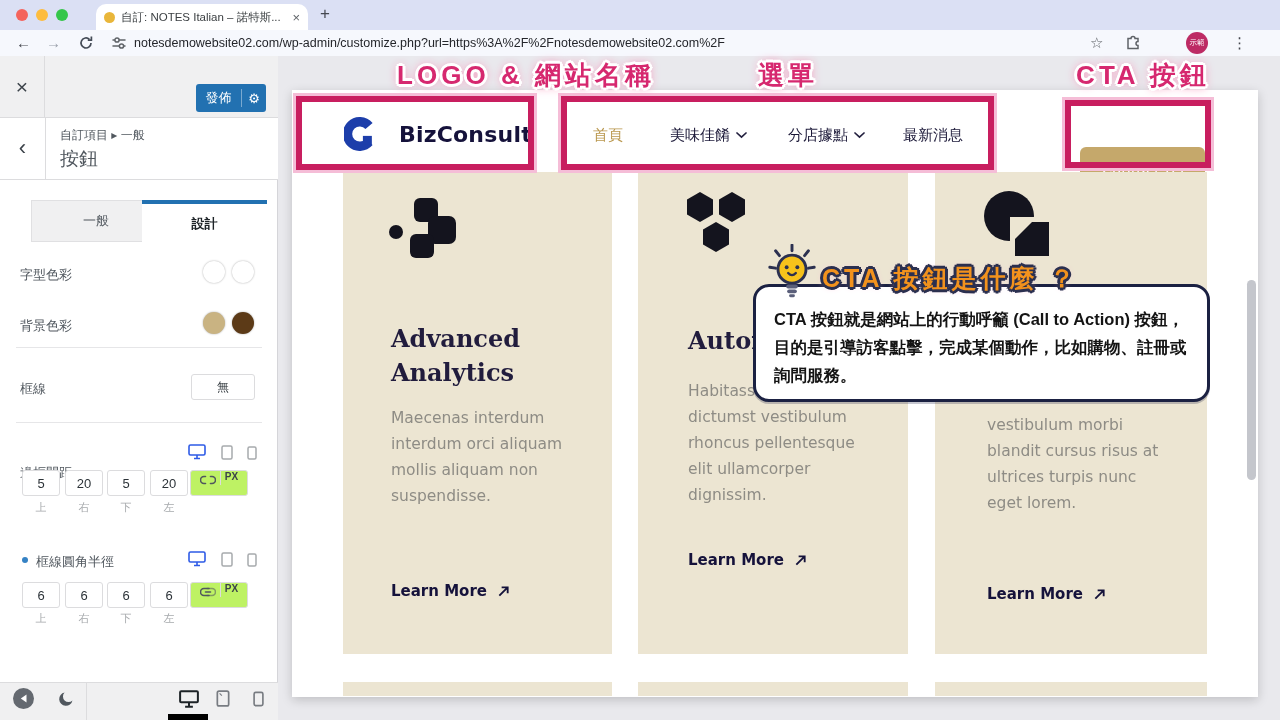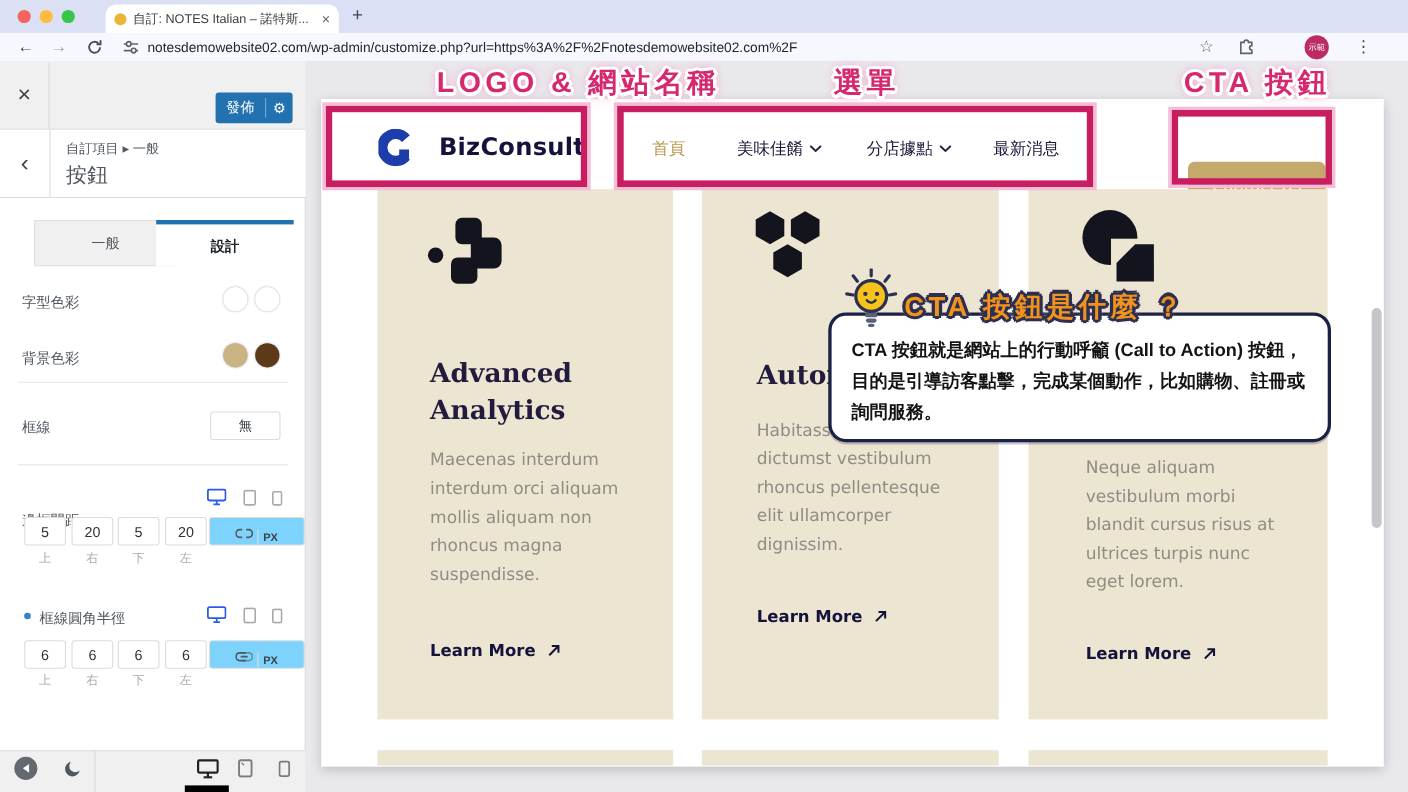--- a/index.html
+++ b/index.html
@@ -32,22 +32,22 @@
   .crumb{font-size:12px;color:#50575e;}
   .panel-title{font-size:19px;color:#50575e;font-weight:400;}
   .tab-btn{height:42px;box-sizing:border-box;font-size:13px;color:#50575e;text-align:center;line-height:40px;cursor:pointer;}
   .tab-inactive{background:#f0f0f1;border:1px solid #e0e0e2;}
   .tab-active{background:#fff;border-top:4px solid #2271b1;font-weight:700;color:#1d2327;}
   .setting-label{font-size:13px;color:#50575e;}
   .swatch{width:22px;height:22px;border-radius:50%;box-shadow:0 0 2px rgba(0,0,0,.35);}
   .divider{height:1px;background:#e6e6e8;}
   .mini-input{width:38px;height:26px;border:1px solid #dcdcde;border-radius:3px;background:#fff;
               font-size:13px;color:#2c3338;text-align:center;line-height:26px;box-sizing:border-box;}
-  .unit-box{width:87px;height:26px;border:1px solid #dcdcde;border-radius:3px;background:#7dd3fc;box-sizing:border-box;
-            display:flex;align-items:flex-end;justify-content:center;gap:4px;}
+  .unit-box{width:58px;height:26px;border:1px solid #dcdcde;border-radius:3px;background:#bef264;box-sizing:border-box;
+            display:flex;align-items:flex-start;justify-content:center;gap:4px;}
   .px{font-size:10px;font-weight:700;color:#3c434a;}
   .side-lab{font-size:11px;color:#a7aaad;width:38px;text-align:center;display:inline-block;}
   .none-btn{width:64px;height:26px;border:1px solid #dcdcde;border-radius:3px;background:#fff;
             font-size:12px;color:#2c3338;text-align:center;line-height:24px;box-sizing:border-box;cursor:pointer;}
   .sb-bottom{left:0;top:682px;width:278px;height:38px;background:#f0f0f1;border-top:1px solid #dcdcde;box-sizing:border-box;}
 
   
   .backdrop{left:278px;top:56px;width:1002px;height:664px;background:#e9e9ed;}
   .page{left:292px;top:90px;width:966px;height:607px;background:#fff;box-shadow:0 3px 10px rgba(0,0,0,.18);}
   .brand-text{font-size:22px;font-weight:700;color:#15123b;font-family:"DejaVu Sans",sans-serif;letter-spacing:.2px;}
@@ -306,21 +306,20 @@
         </svg>
     </span>
     <div class="abs card-title" style="left:48px;top:150px;">
       <div>Advanced</div>
       <div>Analytics</div>
     </div>
     <div class="abs card-body" style="left:48px;top:233px;">
       <div>Maecenas interdum</div>
       <div>interdum orci aliquam</div>
       <div>mollis aliquam non</div>
-      <div>rhoncus magna</div>
       <div>suspendisse.</div>
     </div>
     <div class="abs learn" style="left:48px;top:410px;">
       <span>Learn More</span>
       <svg width="13" height="13" viewBox="0 0 14 14">
           <path d="M2.5 11.5 L11.5 2.5 M5 2.5 H11.5 V9" stroke="#14123a" stroke-width="2" fill="none"></path>
         </svg>
     </div>
   </div>
 
@@ -354,21 +353,20 @@
 
   <div class="abs card" style="left:935px;top:172px;width:272px;height:482px;">
     <span class="abs" style="left:48px;top:18px;">
       <svg width="72" height="72" viewBox="0 0 72 72">
           <circle cx="26" cy="26" r="25" fill="#14141e"></circle>
           <rect x="27" y="27" width="44" height="44" fill="#ece5d2"></rect>
           <path d="M49 32 L66 32 L66 66 L32 66 L32 49 Z" fill="#14141e"></path>
         </svg>
     </span>
     <div class="abs card-body" style="left:52px;top:240px;">
-      <div>Neque aliquam</div>
       <div>vestibulum morbi</div>
       <div>blandit cursus risus at</div>
       <div>ultrices turpis nunc</div>
       <div>eget lorem.</div>
     </div>
     <div class="abs learn" style="left:52px;top:413px;">
       <span>Learn More</span>
       <svg width="13" height="13" viewBox="0 0 14 14">
           <path d="M2.5 11.5 L11.5 2.5 M5 2.5 H11.5 V9" stroke="#14123a" stroke-width="2" fill="none"></path>
         </svg>

